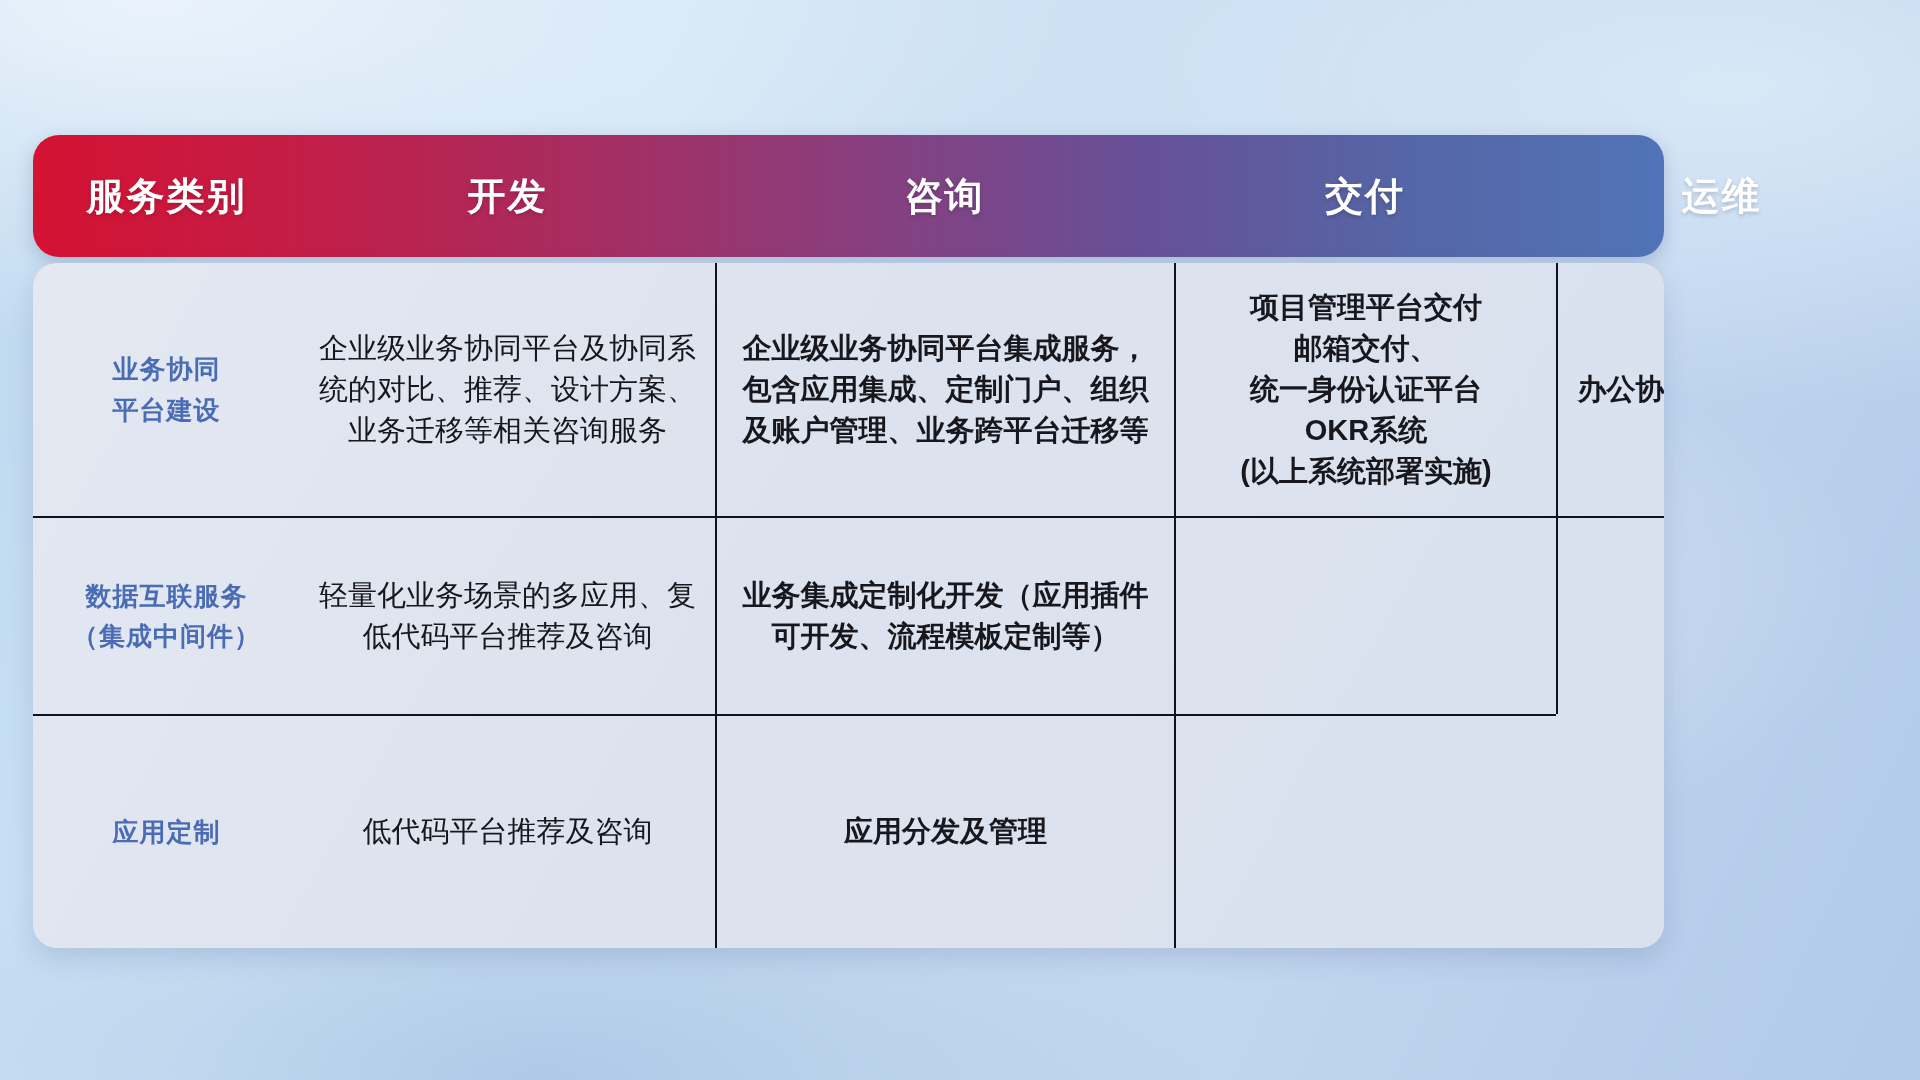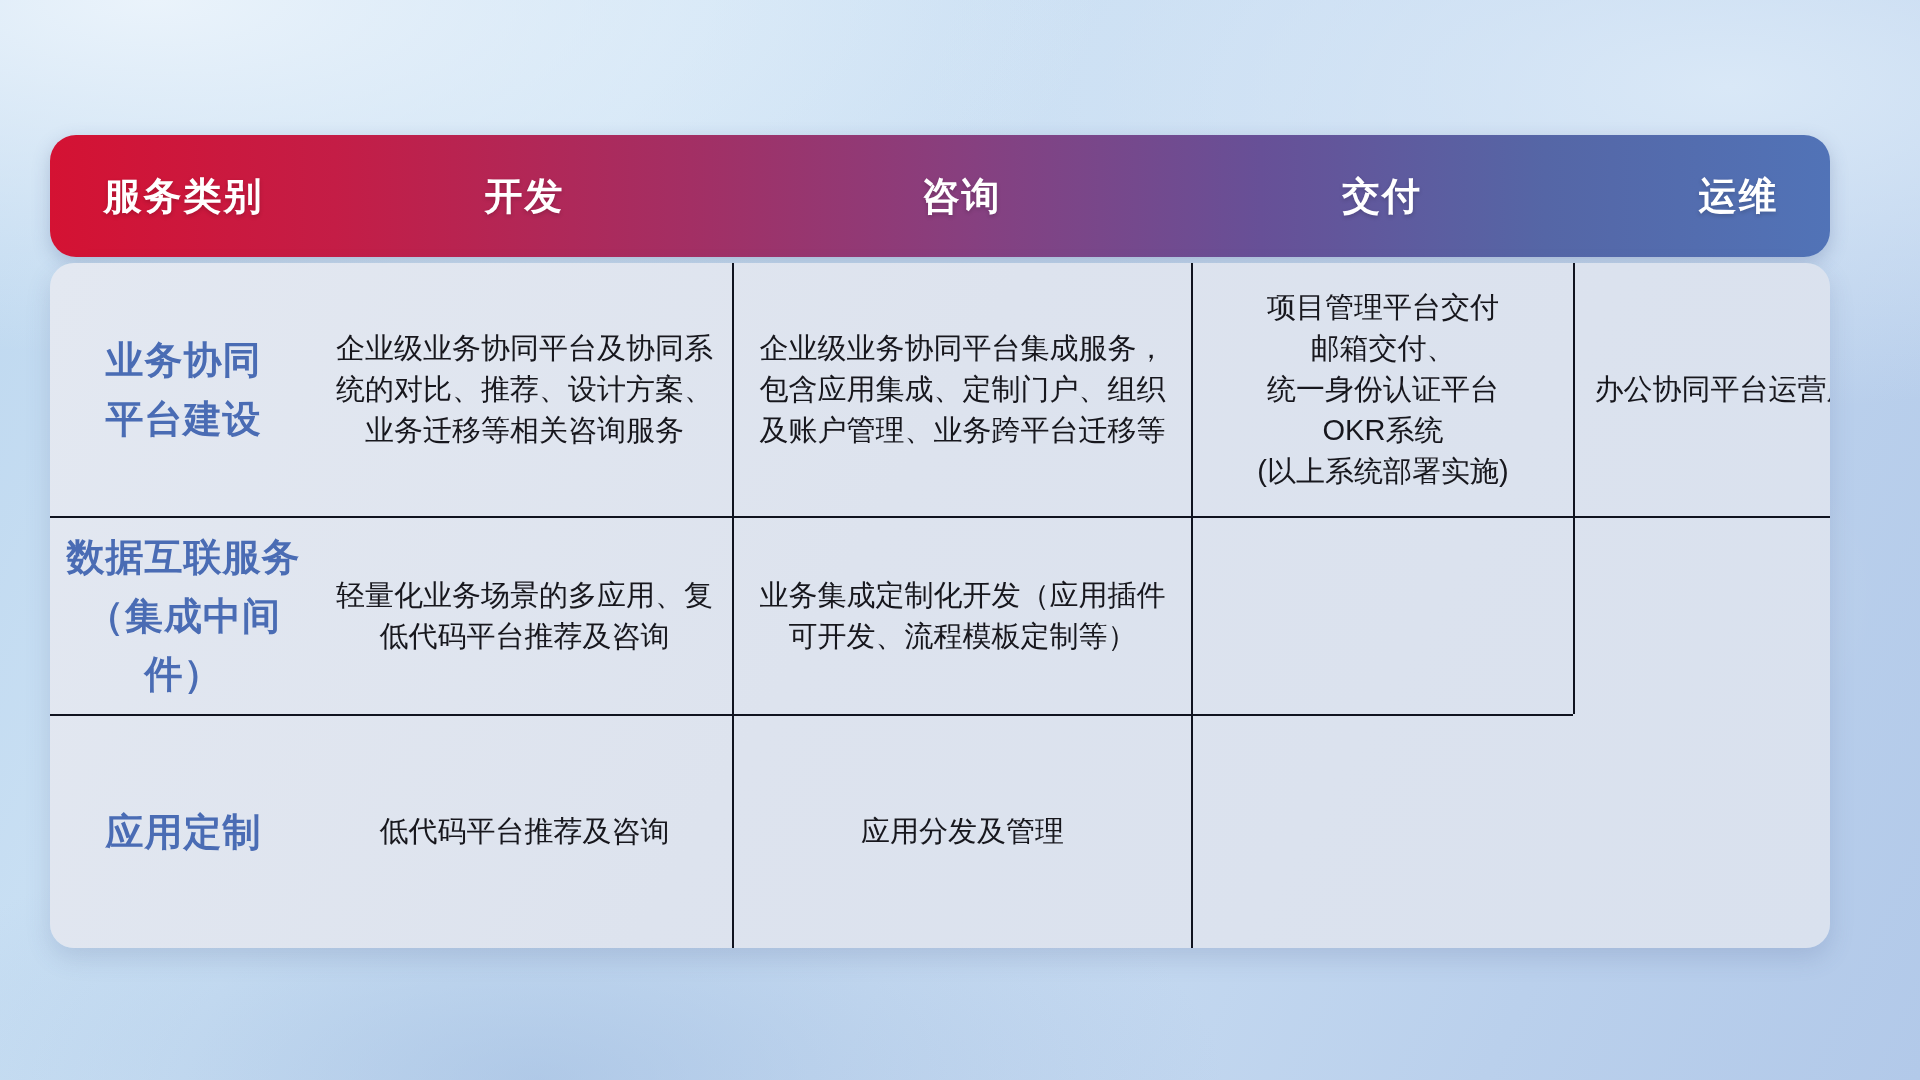--- a/index.html
+++ b/index.html
@@ -13,22 +13,22 @@
     background:
       radial-gradient(90% 60% at 8% 0%, #eaf3fb 0%, rgba(234,243,251,0) 55%),
       radial-gradient(70% 50% at 90% 8%, #d9e8f7 0%, rgba(217,232,247,0) 60%),
       radial-gradient(55% 40% at 28% 100%, rgba(148,178,219,0.50) 0%, rgba(148,178,219,0) 65%),
       radial-gradient(40% 35% at 70% 55%, rgba(255,255,255,0.35) 0%, rgba(255,255,255,0) 70%),
       linear-gradient(115deg, #bdd7ef 0%, #cee3f5 28%, #c9ddf2 55%, #bad0ec 82%, #b2c9e9 100%);
   }
 
   .table-wrap {
     position: absolute;
-    left: 50px; top: 135px;
-    width: 1780px;
+    left: 33px; top: 135px;
+    width: 1631px;
   }
 
   
   .thead {
     display: grid;
     grid-template-columns: 267px 415px 459px 382px 331px;
     height: 122px;
     border-radius: 26px;
     background: linear-gradient(90deg,
       #d41233 0%, #c41d46 16%, #a32f64 36%, #864080 52%,
@@ -60,27 +60,27 @@
     padding: 10px 14px;
     text-align: center;
   }
   .c .txt {
     white-space: pre-line;
     font-size: 29px;
     line-height: 1.42;
     color: #17171d;
   }
   .c.cat .txt {
-    font-size: 38px;
+    font-size: 26px;
     font-weight: bold;
     line-height: 1.55;
     color: #4a6cb4;
     letter-spacing: 1px;
   }
-  .vline { border-left: 2px solid #10131f; }
+  .vline { border-left: 2px solid #10131f; font-weight: bold; }
   .hline { border-top: 2px solid #10131f; text-align: center; }
 </style>
 </head>
 <body>
 
 <div class="stage">
   <div class="table-wrap">
 
     <div class="thead">
       <div class="th">

